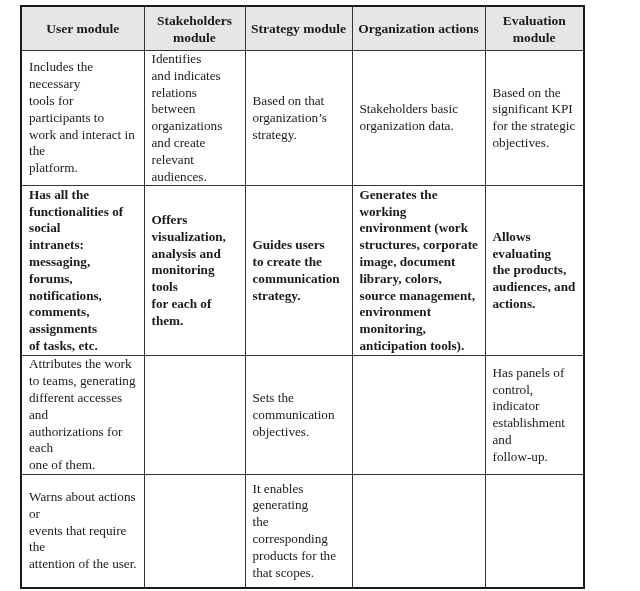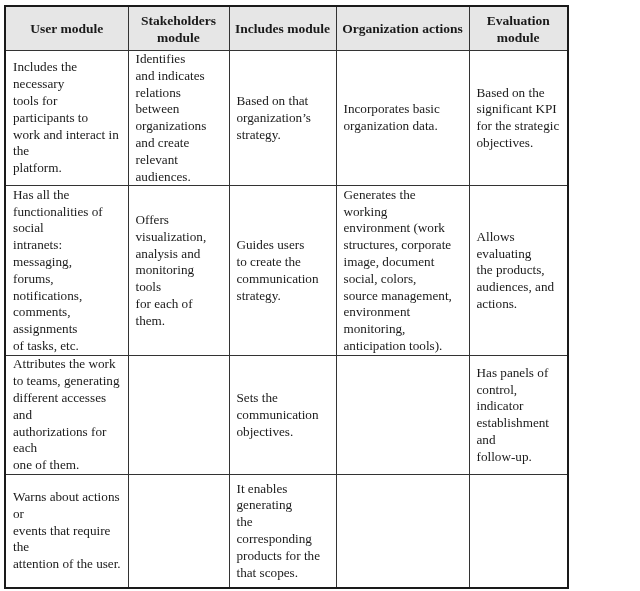--- a/index.html
+++ b/index.html
@@ -5,21 +5,21 @@
     html, body {
       margin: 0;
       padding: 0;
       background: #ffffff;
       width: 640px;
       height: 591px;
       overflow: hidden;
     }
     .wrap {
       position: absolute;
-      left: 4px;
+      left: 20px;
       top: 5px;
     }
     table {
       border-collapse: collapse;
       font-family: "Liberation Serif", "DejaVu Serif", serif;
       color: #1a1a1a;
       font-size: 13.2px;
       line-height: 16.8px;
       border: 2px solid #1a1a1a;
       table-layout: fixed;
@@ -38,21 +38,21 @@
       padding: 0 4px;
       line-height: 17px;
       font-size: 13.5px;
     }
     .c1 { width: 123px; }
     .c2 { width: 101px; }
     .c3 { width: 107px; }
     .c4 { width: 133px; }
     .c5 { width: 99px; }
     tr.r1 td { height: 134px; }
-    tr.r2 td { height: 169px; }
+    tr.r2 td { height: 169px; font-weight: bold; }
     tr.r3 td { height: 117px; }
     tr.r4 td { height: 112px; }
     .cell-text { white-space: pre-line; display: block; }
   </style>
 </head>
 <body>
 
 <div class="wrap">
   <table>
     <colgroup>
@@ -65,21 +65,21 @@
     <thead>
       <tr>
         <th>
             <span class="cell-text">User module</span>
           </th>
         <th>
             <span class="cell-text">Stakeholders
 module</span>
           </th>
         <th>
-            <span class="cell-text">Includes module</span>
+            <span class="cell-text">Strategy module</span>
           </th>
         <th>
             <span class="cell-text">Organization actions</span>
           </th>
         <th>
             <span class="cell-text">Evaluation
 module</span>
           </th>
       </tr>
     </thead>
@@ -98,21 +98,21 @@
 organizations
 and create relevant
 audiences.</span>
           </td>
         <td>
             <span class="cell-text">Based on that
 organization’s
 strategy.</span>
           </td>
         <td>
-            <span class="cell-text">Incorporates basic
+            <span class="cell-text">Stakeholders basic
 organization data.</span>
           </td>
         <td>
             <span class="cell-text">Based on the
 significant KPI
 for the strategic
 objectives.</span>
           </td>
       </tr>
       <tr class="r2">
@@ -134,21 +134,21 @@
             <span class="cell-text">Guides users
 to create the
 communication
 strategy.</span>
           </td>
         <td>
             <span class="cell-text">Generates the working
 environment (work
 structures, corporate
 image, document
-social, colors,
+library, colors,
 source management,
 environment monitoring,
 anticipation tools).</span>
           </td>
         <td>
             <span class="cell-text">Allows evaluating
 the products,
 audiences, and
 actions.</span>
           </td>

